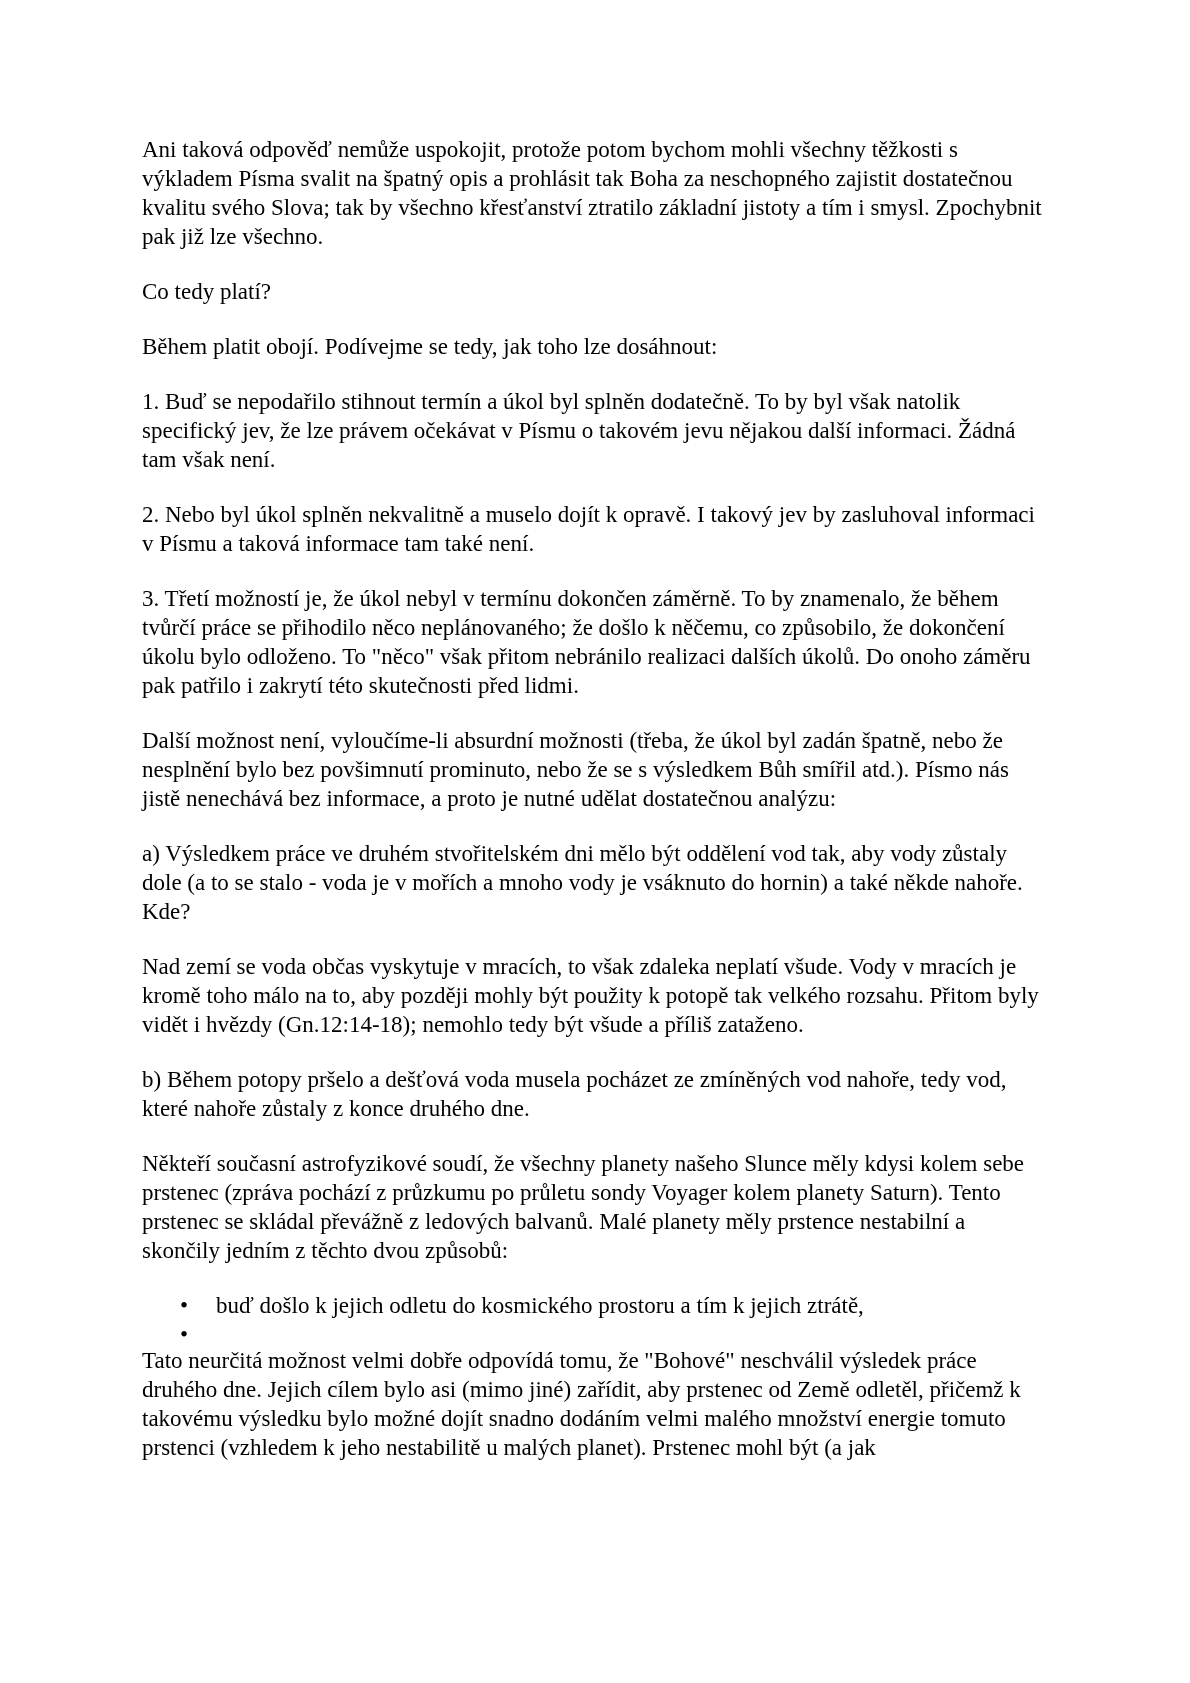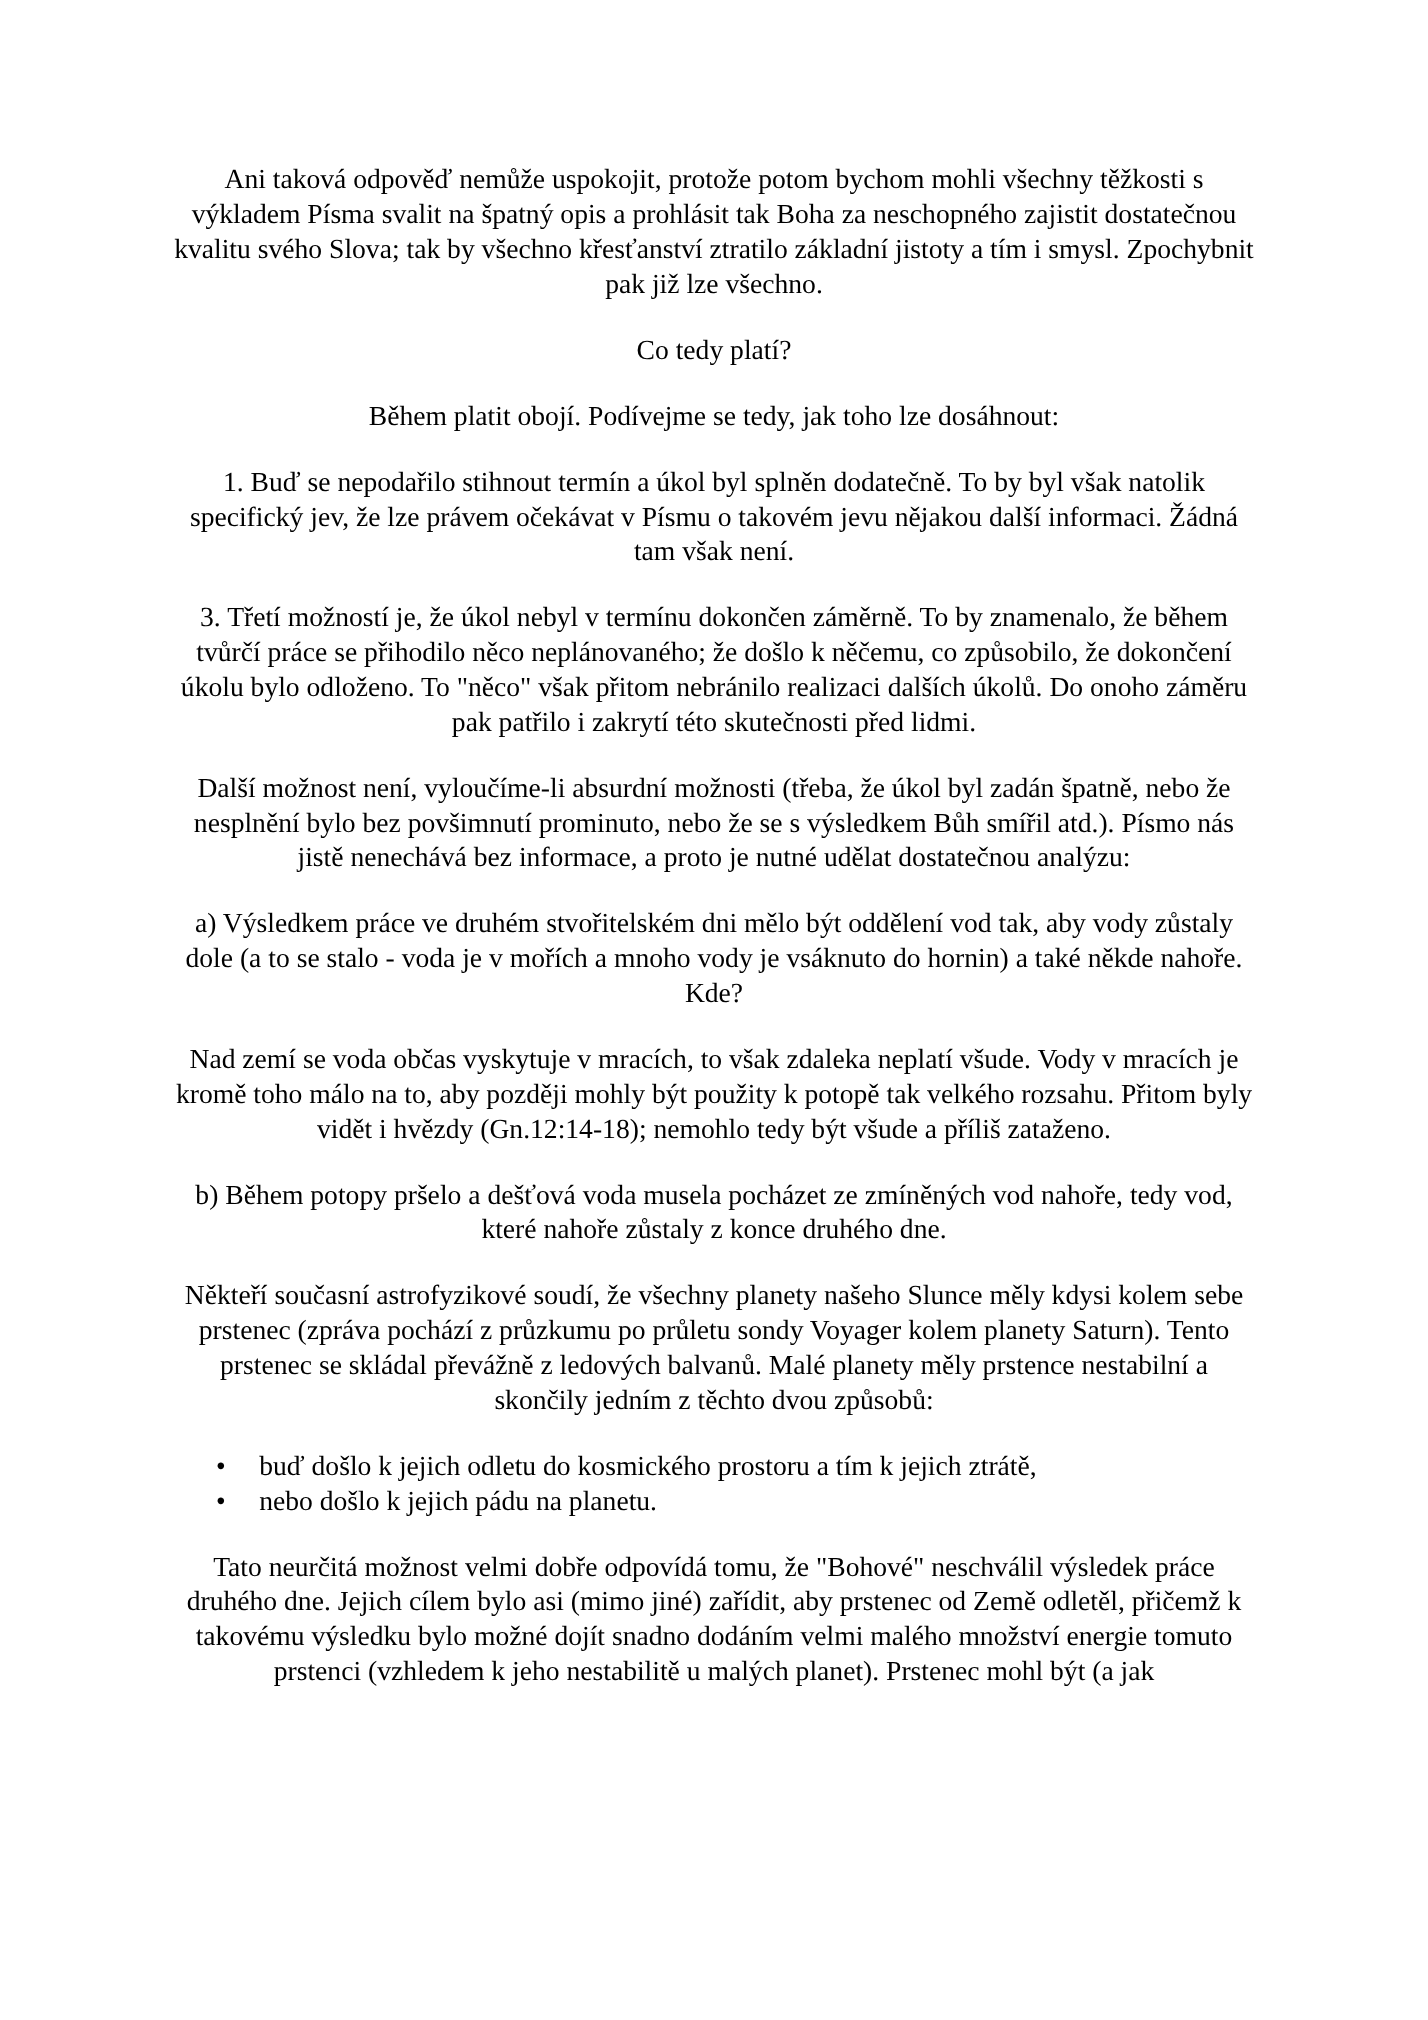--- a/index.html
+++ b/index.html
@@ -20,21 +20,21 @@
     font-family: "Liberation Serif", "DejaVu Serif", serif;
     font-size: 23px;
     line-height: 29px;
   }
   .doc-body {
     width: 906px;
   }
   p.para {
     margin: 0 0 26px 0;
     padding: 0;
-    text-align: center;
+    text-align: left;
   }
   ul.doc-list {
     margin: 0 0 26px 0;
     padding: 0 0 0 74px;
     list-style: none;
   }
   li.doc-bullet {
     position: relative;
     margin: 0;
     padding: 0;
@@ -49,25 +49,26 @@
 </style>
 </head>
 <body>
 
 <div class="page">
   <div class="doc-body">
       <p class="para"><span class="">Ani taková odpověď nemůže uspokojit, protože potom bychom mohli všechny těžkosti s výkladem Písma svalit na špatný opis a prohlásit tak Boha za neschopného zajistit dostatečnou kvalitu svého Slova; tak by všechno křesťanství ztratilo základní jistoty a tím i smysl. Zpochybnit pak již lze všechno.</span></p>
       <p class="para"><span class="">Co tedy platí?</span></p>
       <p class="para"><span class="">Během platit obojí. Podívejme se tedy, jak toho lze dosáhnout:</span></p>
       <p class="para"><span class="">1. Buď se nepodařilo stihnout termín a úkol byl splněn dodatečně. To by byl však natolik specifický jev, že lze právem očekávat v Písmu o takovém jevu nějakou další informaci. Žádná tam však není.</span></p>
+      <p class="para"><span class="">2. Nebo byl úkol splněn nekvalitně a muselo dojít k opravě. I takový jev by zasluhoval informaci v Písmu a taková informace tam také není.</span></p>
       <p class="para"><span class="">3. Třetí možností je, že </span><span class="u">úkol nebyl v termínu dokončen záměrně. </span><span class="">To by znamenalo, že během tvůrčí práce se přihodilo něco neplánovaného; že došlo k něčemu, co způsobilo, že dokončení úkolu bylo odloženo. To "něco" však přitom nebránilo realizaci dalších úkolů. Do onoho </span><span class="u">záměru </span><span class="">pak patřilo i zakrytí této skutečnosti před lidmi.</span></p>
       <p class="para"><span class="">Další možnost není, vyloučíme-li absurdní možnosti (třeba, že úkol byl zadán špatně, nebo že nesplnění bylo bez povšimnutí prominuto, nebo že se s výsledkem Bůh smířil atd.). Písmo nás jistě nenechává bez informace, a proto je nutné udělat dostatečnou analýzu:</span></p>
       <p class="para"><span class="">a) Výsledkem práce ve druhém stvořitelském dni mělo být oddělení vod tak, aby vody zůstaly dole (a to se stalo - voda je v mořích a mnoho vody je vsáknuto do hornin) a také někde nahoře. Kde?</span></p>
       <p class="para"><span class="">Nad zemí se voda občas vyskytuje v mracích, to však zdaleka neplatí všude. Vody v mracích je kromě toho málo na to, aby později mohly být použity k potopě tak velkého rozsahu. Přitom byly vidět i hvězdy (Gn.12:14-18); nemohlo tedy být všude a příliš zataženo.</span></p>
       <p class="para"><span class="">b) Během potopy pršelo a dešťová voda musela pocházet ze zmíněných vod nahoře, tedy vod, které nahoře zůstaly z konce druhého dne.</span></p>
       <p class="para"><span class="">Někteří současní astrofyzikové soudí, že všechny planety našeho Slunce měly kdysi kolem sebe prstenec (zpráva pochází z průzkumu po průletu sondy Voyager kolem planety Saturn). Tento prstenec se skládal převážně z ledových balvanů. Malé planety měly prstence nestabilní a skončily jedním z těchto dvou způsobů:</span></p>
       <ul class="doc-list">
         <li class="doc-bullet"><span class="bullet-marker">•</span><span class="">buď došlo k jejich odletu do kosmického prostoru a tím k jejich ztrátě,</span></li>
-        <li class="doc-bullet"><span class="bullet-marker">•</span><span class="">nebo došlo k jejich pádu na planetu.</span></li>
+        <li class="doc-bullet"><span class="bullet-marker">•</span></li>
       </ul>
       <p class="para"><span class="">Tato neurčitá možnost velmi dobře odpovídá tomu, že "Bohové" neschválil výsledek práce druhého dne. Jejich cílem bylo asi (mimo jiné) zařídit, aby prstenec od Země odletěl, přičemž k takovému výsledku bylo možné dojít snadno dodáním velmi malého množství energie tomuto prstenci (vzhledem k jeho nestabilitě u malých planet). Prstenec mohl být (a jak</span></p>
     </div>
 </div>
 
 </body></html>

